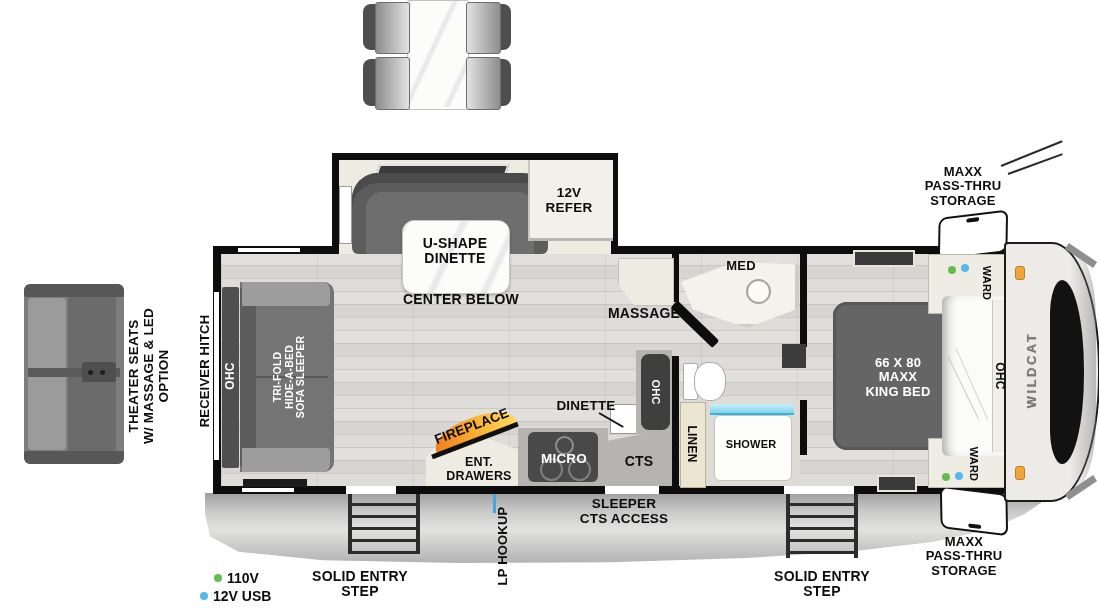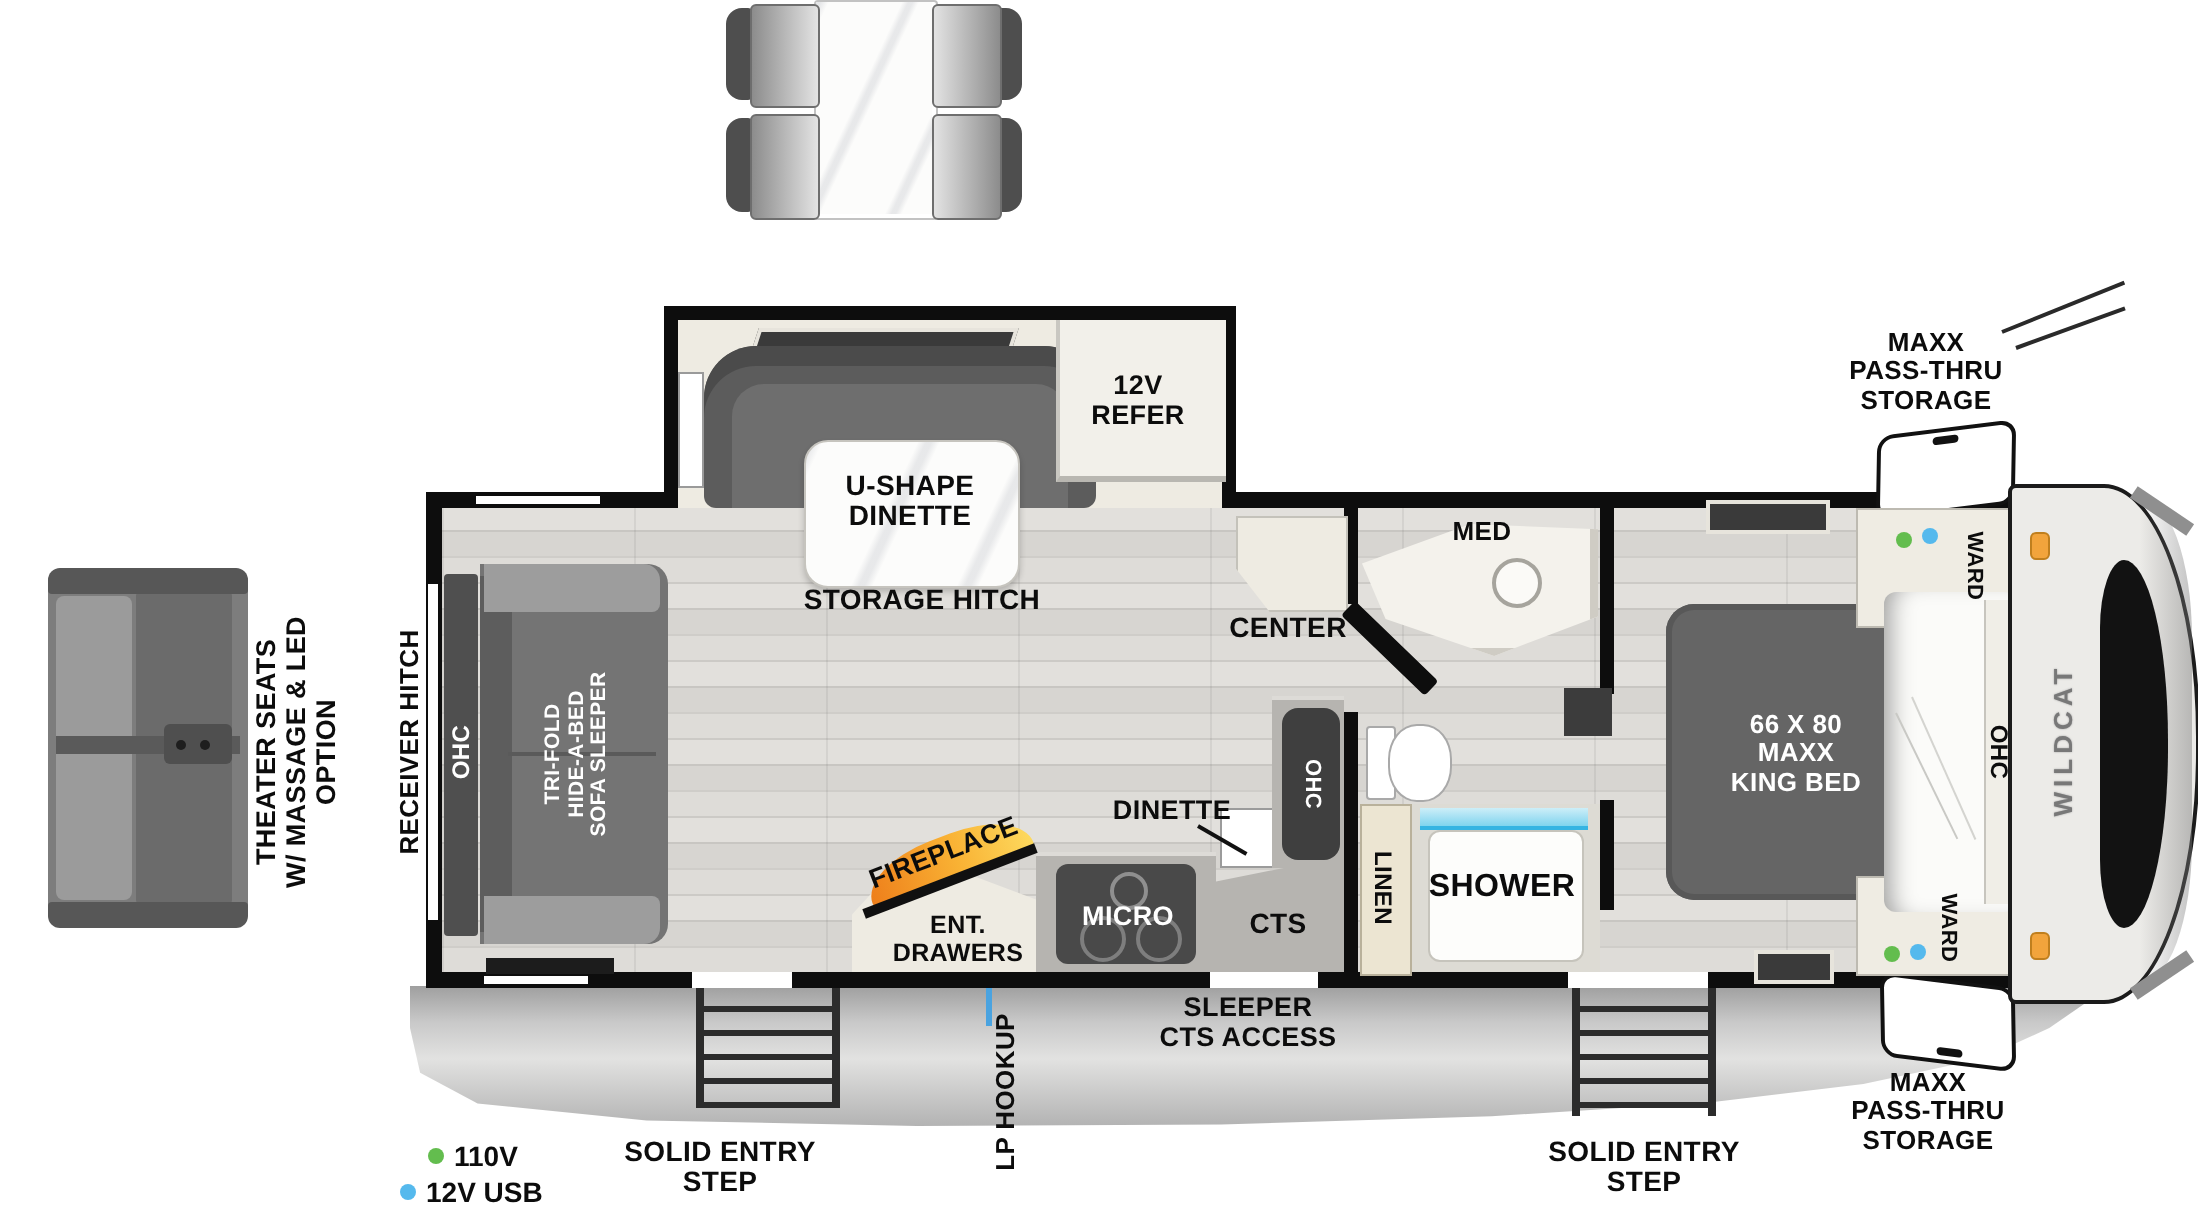--- a/index.html
+++ b/index.html
@@ -201,36 +201,36 @@
 W/ MASSAGE &amp; LED
 OPTION</div>
   <div class="lbl rm90" style="left:205px;top:371px;font-size:13px;">RECEIVER HITCH</div>
   <div class="lbl rm90" style="left:231px;top:376px;font-size:12px;color:#fff;">OHC</div>
   <div class="lbl rm90" style="left:289px;top:377px;font-size:10.5px;color:#fff;">TRI-FOLD
 HIDE-A-BED
 SOFA SLEEPER</div>
 
   <div class="lbl" style="left:455px;top:251px;font-size:14px;z-index:25;">U-SHAPE
 DINETTE</div>
-  <div class="lbl" style="left:461px;top:300px;font-size:14px;">STORAGE HITCH</div>
+  <div class="lbl" style="left:461px;top:300px;font-size:14px;">CENTER BELOW</div>
   <div class="lbl" style="left:569px;top:201px;font-size:13.5px;">12V
 REFER</div>
 
   <div class="lbl rfp" style="left:472px;top:427px;font-size:13.5px;z-index:42;">FIREPLACE</div>
   <div class="lbl" style="left:479px;top:470px;font-size:12.5px;">ENT.
 DRAWERS</div>
   <div class="lbl white" style="left:564px;top:459px;font-size:13.5px;">MICRO</div>
   <div class="lbl" style="left:639px;top:462px;font-size:14px;">CTS</div>
   <div class="lbl" style="left:586px;top:406px;font-size:13.5px;">DINETTE</div>
   <div class="lbl r90 white" style="left:656px;top:392px;font-size:11px;">OHC</div>
-  <div class="lbl" style="left:644px;top:314px;font-size:14px;">CENTER</div>
+  <div class="lbl" style="left:644px;top:314px;font-size:14px;">MASSAGE</div>
 
   <div class="lbl" style="left:741px;top:266px;font-size:13px;z-index:41;">MED</div>
   <div class="lbl r90" style="left:691px;top:444px;font-size:12px;">LINEN</div>
-  <div class="lbl" style="left:751px;top:444px;font-size:16px;">SHOWER</div>
+  <div class="lbl" style="left:751px;top:444px;font-size:11px;">SHOWER</div>
 
   <div class="lbl white" style="left:898px;top:377px;font-size:13px;">66 X 80
 MAXX
 KING BED</div>
   <div class="lbl r90" style="left:999px;top:376px;font-size:12px;">OHC</div>
   <div class="lbl r90" style="left:987px;top:283px;font-size:11px;">WARD</div>
   <div class="lbl r90" style="left:974px;top:464px;font-size:11px;">WARD</div>
 
   <div class="lbl" style="left:963px;top:186px;font-size:13px;">MAXX
 PASS-THRU

